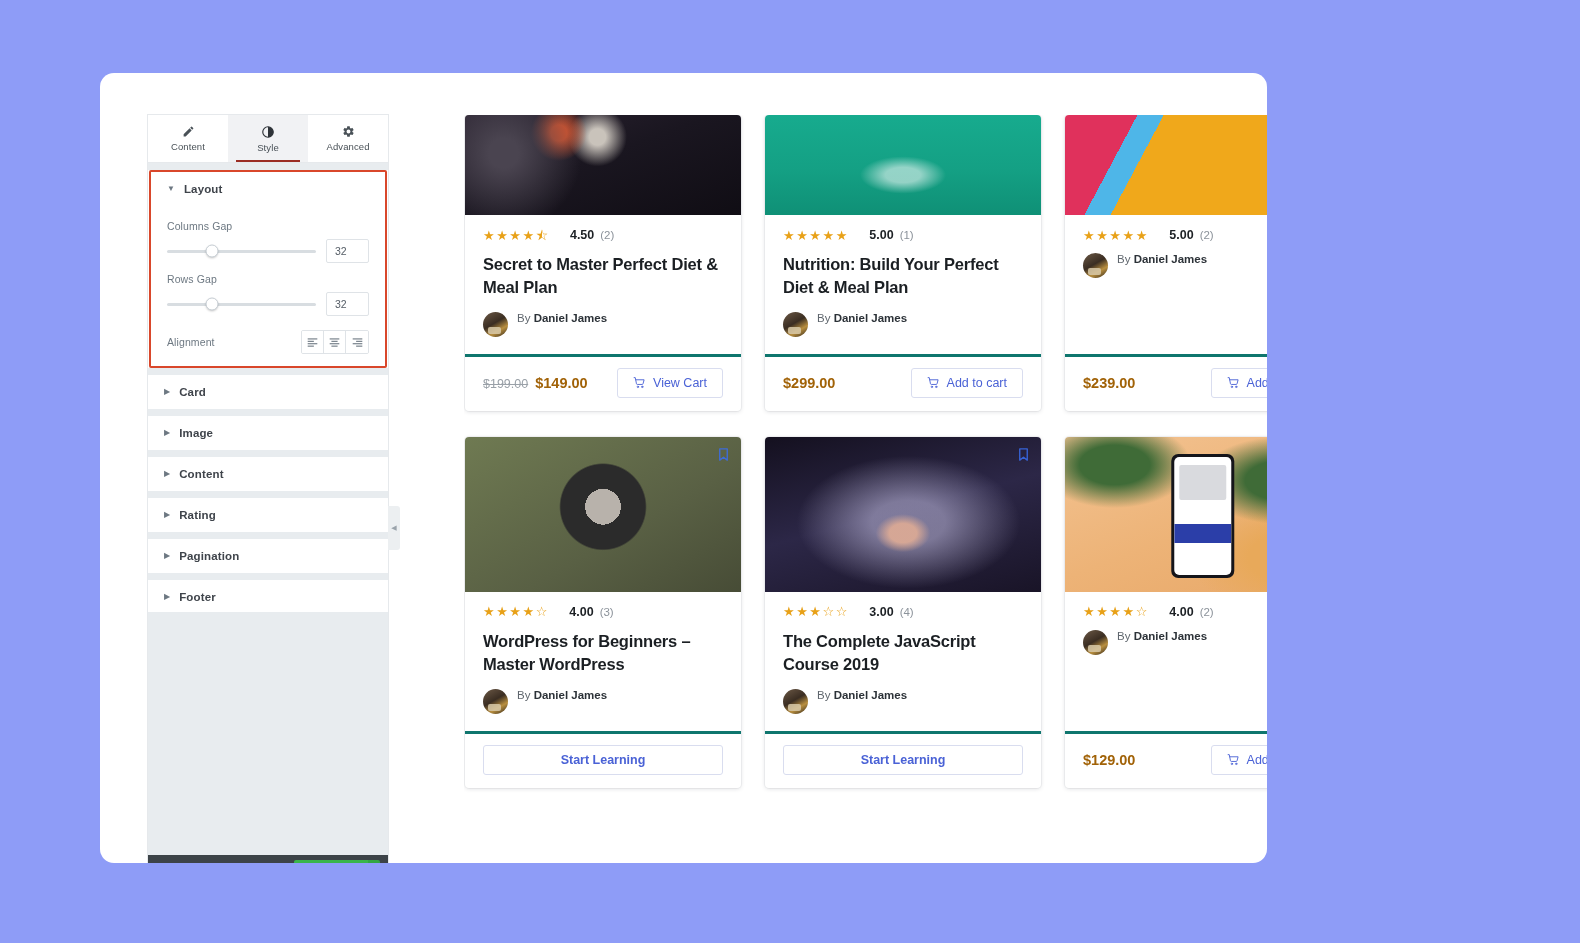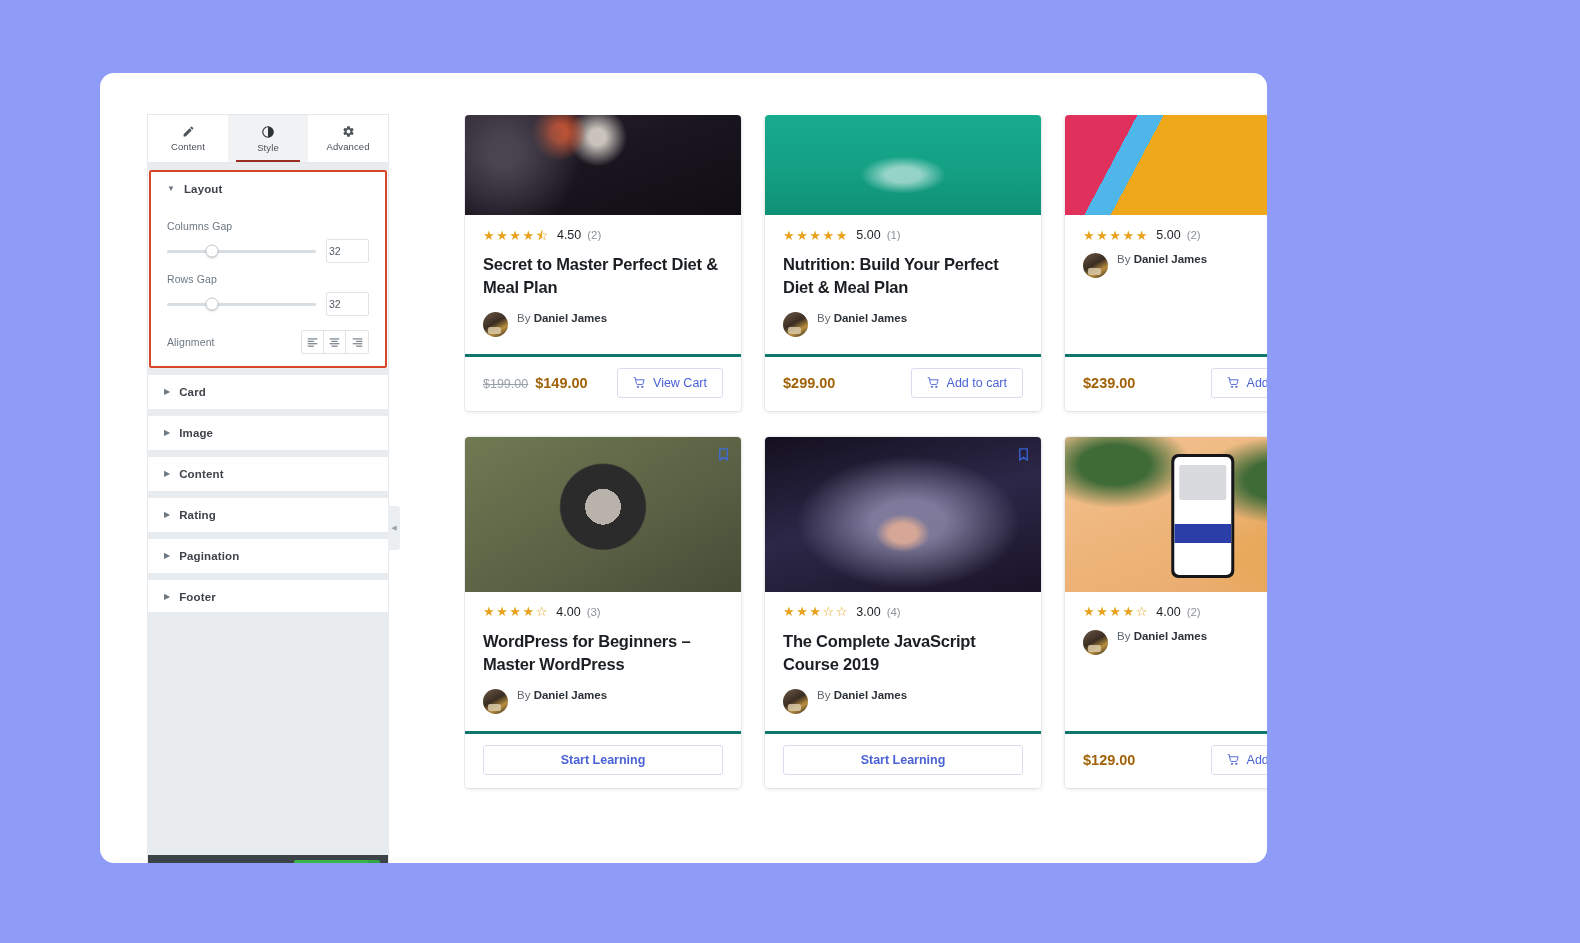--- a/index.html
+++ b/index.html
@@ -62,21 +62,21 @@
     flex:1; height:3px; background:#d8dde1; border-radius:2px; position:relative;
   }
   .knob {
     position:absolute; top:50%; width:13px; height:13px; border-radius:50%;
     background:#fff; border:1px solid #c6cdd3; transform:translate(-50%,-50%);
     box-shadow:0 1px 2px rgba(0,0,0,.18);
   }
   .numbox {
     width:43px; height:24px; border:1px solid #dfe3e7; border-radius:2px;
     background:#fff; font-size:10.5px; color:#555d66;
-    display:flex; align-items:center; padding-left:2px;
+    display:flex; align-items:center; padding-left:8px;
   }
   .align-row { display:flex; align-items:center; justify-content:space-between; margin-top:14px; }
   .align-group { display:flex; border:1px solid #dfe3e7; border-radius:2px; overflow:hidden; }
   .align-btn {
     width:22px; height:22px; display:flex; align-items:center; justify-content:center;
     border-right:1px solid #dfe3e7; background:#fff; cursor:pointer;
   }
   .align-btn:last-child { border-right:none; }
 
   .sec-closed { background:#fff; }
@@ -126,21 +126,21 @@
   .thumb { height:100px; position:relative; overflow:hidden; }
   .thumb.tall { height:155px; }
   .bookmark {
     position:absolute; right:10px; top:10px; color:#3a6ef0; opacity:.85; line-height:0;
   }
   .body { padding:13px 18px 6px; flex:1; }
   .rating { display:flex; align-items:center; gap:2px; margin-bottom:11px; }
   .stars { display:flex; gap:1.5px; }
   .star { font-size:13px; color:#e8a118; line-height:1; }
   .star.empty { color:#e8a118; }
-  .rv { font-size:12.5px; color:#1d2125; margin-left:7px; font-weight:400; }
+  .rv { font-size:12.5px; color:#1d2125; margin-left:20px; font-weight:700; }
   .rc { font-size:11.5px; color:#8c939b; margin-left:4px; }
   .title {
     font-size:16.5px; line-height:1.42; color:#1b1f23; font-weight:700;
     letter-spacing:-.2px; margin-bottom:12px;
   }
   .author { display:flex; gap:9px; padding-bottom:11px; }
   .avatar {
     width:25px; height:25px; border-radius:50%; flex:none; overflow:hidden;
     background:linear-gradient(150deg,#6d5a47 0%,#3a2d22 45%,#b98f3f 70%,#2c231a 100%);
     position:relative;

